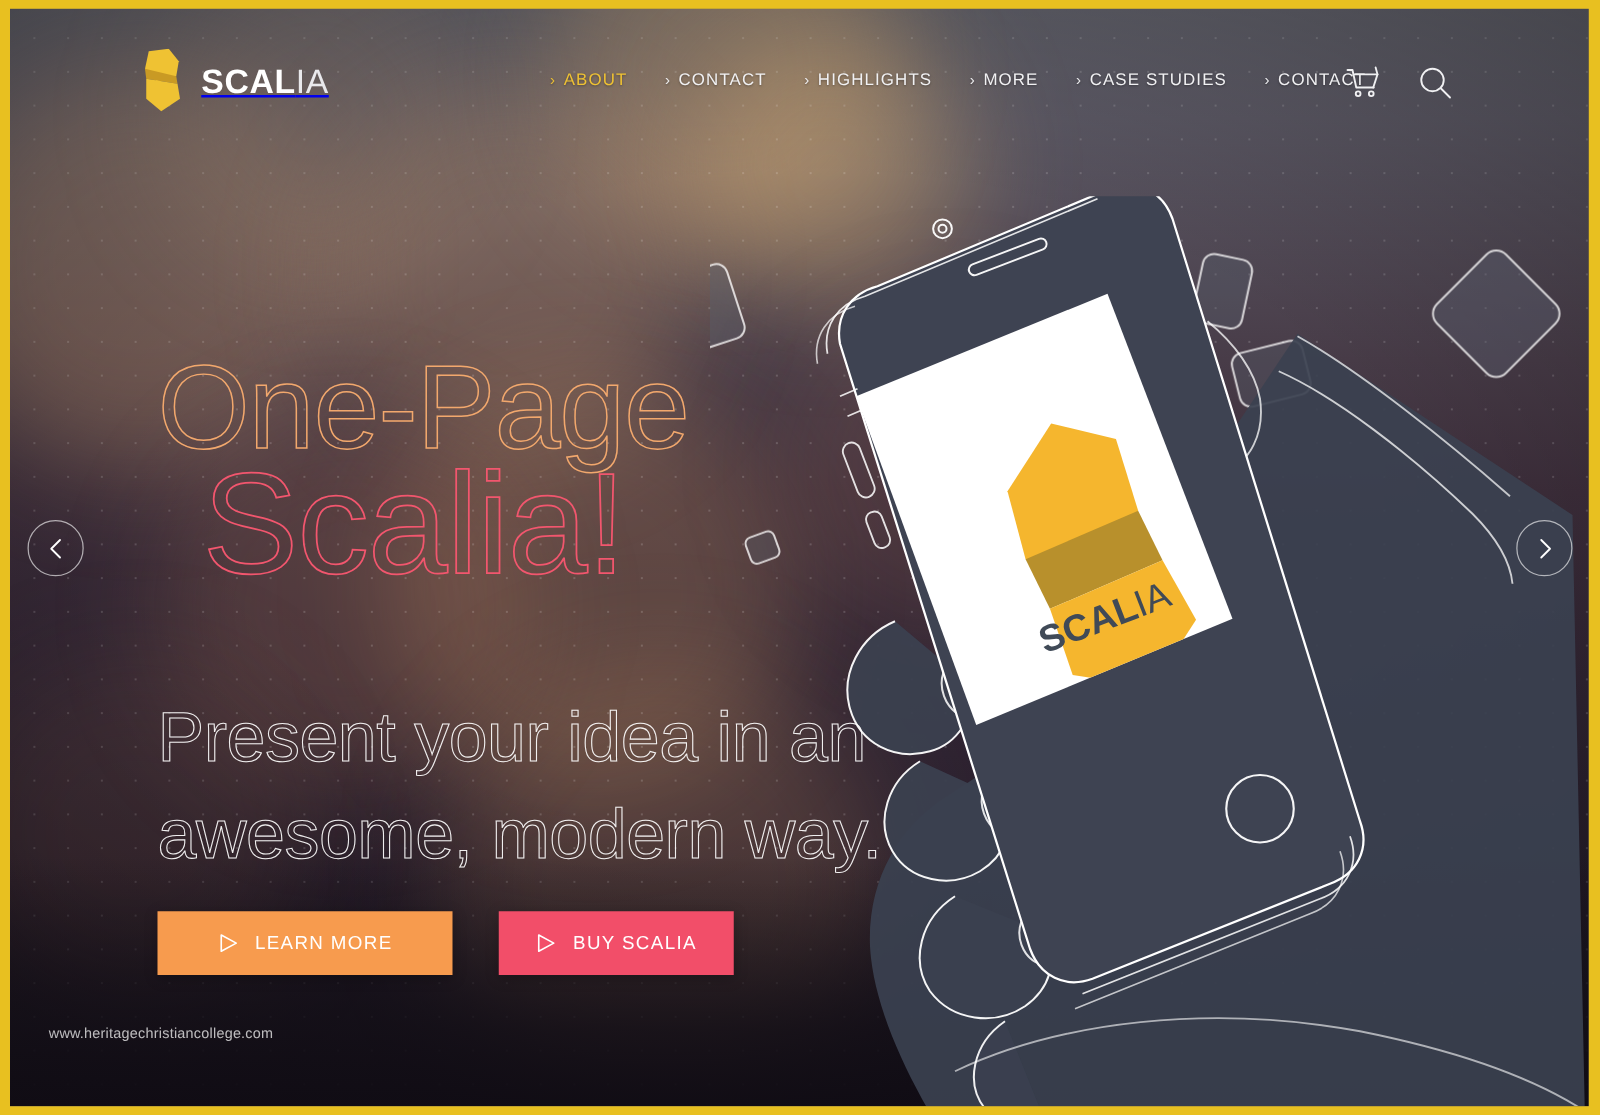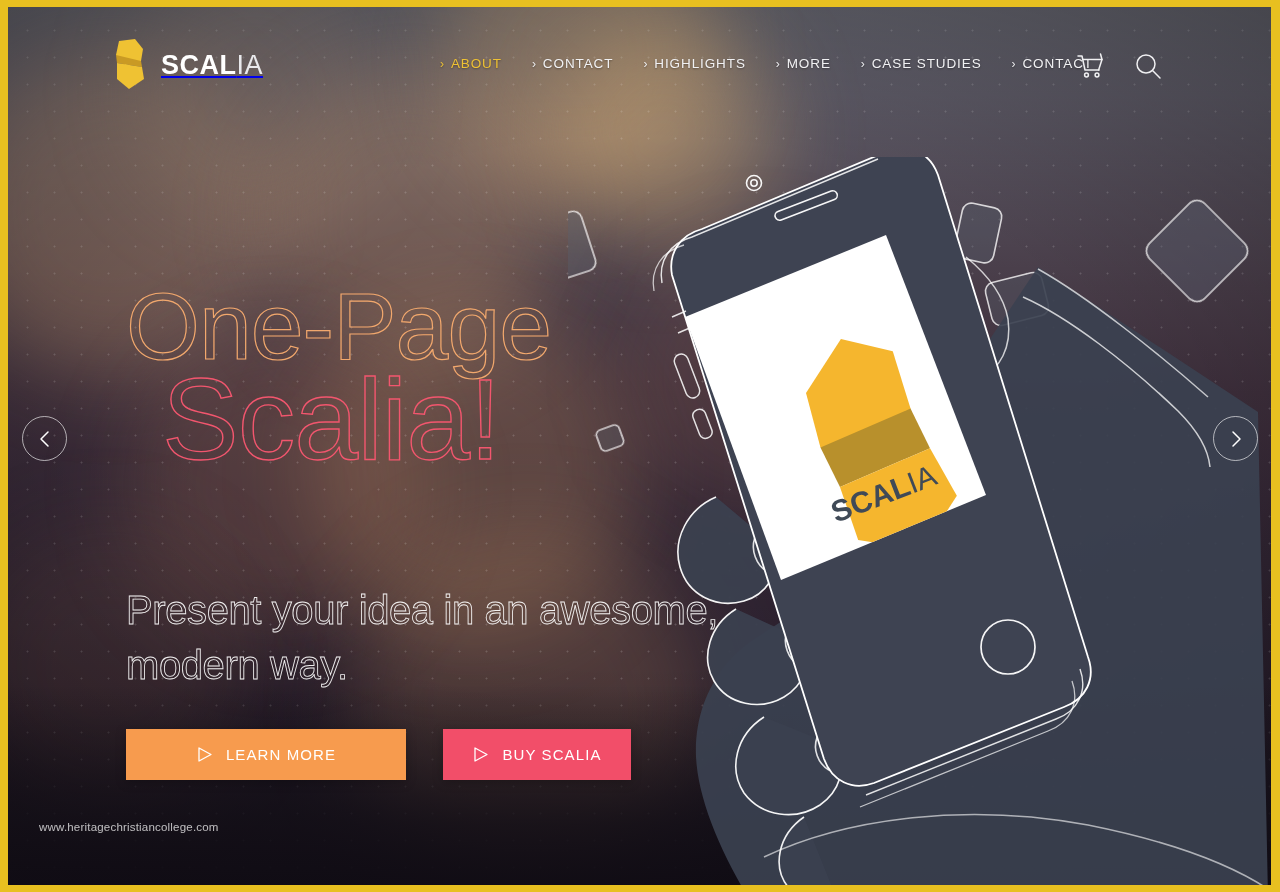--- a/index.html
+++ b/index.html
@@ -111,39 +111,39 @@
   }
   .headline-2 {
     font-size:115px;
     color:transparent;
     -webkit-text-stroke:1.4px #f2566e;
     letter-spacing:-1px;
     margin-top:-4px;
     margin-left:36px;
   }
   .subhead {
-    position:absolute; left:118px; top:576px;
+    position:absolute; left:118px; top:544px;
     width:600px;
-    font-size:40px; font-weight:300; line-height:1.38;
+    font-size:56px; font-weight:300; line-height:1.38;
     color:transparent;
     -webkit-text-stroke:0.85px rgba(255,255,255,0.92);
     letter-spacing:-0.4px;
     z-index:25;
   }
 
   
   .cta-row { position:absolute; left:118px; top:722px; display:flex; gap:37px; z-index:25; }
   .btn {
     height:51px; display:flex; align-items:center; justify-content:center; gap:13px;
     border:none; cursor:pointer;
     font-size:15px; letter-spacing:1.1px; color:#ffffff;
     font-family:"Liberation Sans", sans-serif;
     box-shadow:0 2px 10px rgba(0,0,0,0.25);
   }
-  .btn-learn { width:280px; background:#f79b4e; }
+  .btn-learn { width:236px; background:#f79b4e; }
   .btn-buy   { width:188px; background:#f24e69; }
   .btn svg { display:block; }
 
   
   .arrow {
     position:absolute; top:409px; width:45px; height:45px;
     border:1px solid rgba(255,255,255,0.62); border-radius:50%;
     display:flex; align-items:center; justify-content:center;
     z-index:30; cursor:pointer;
   }

